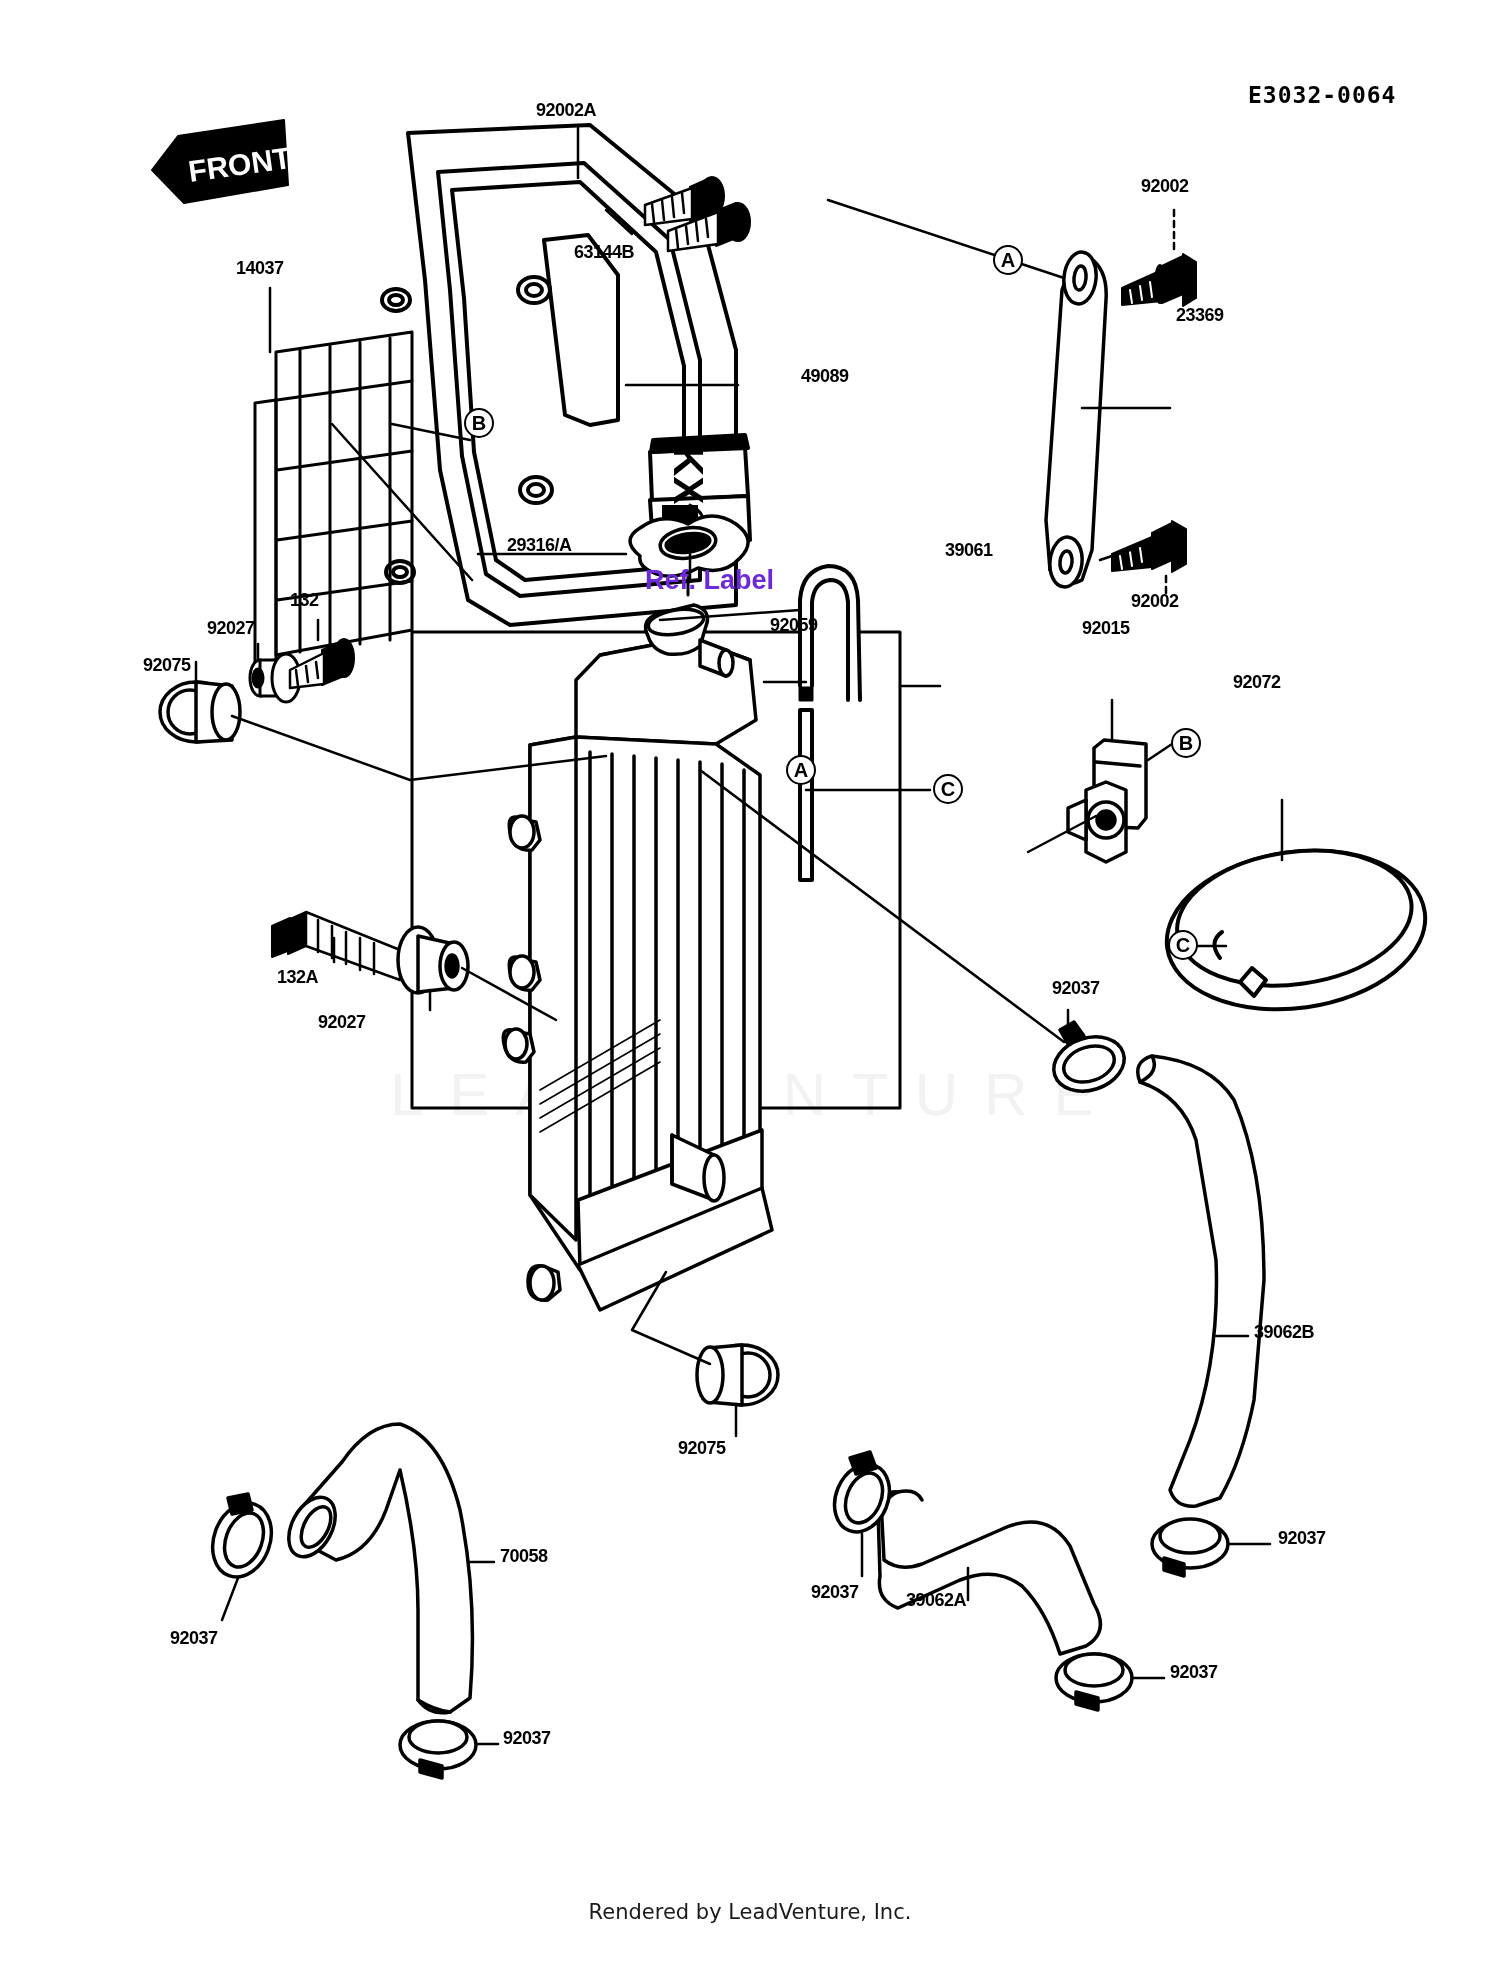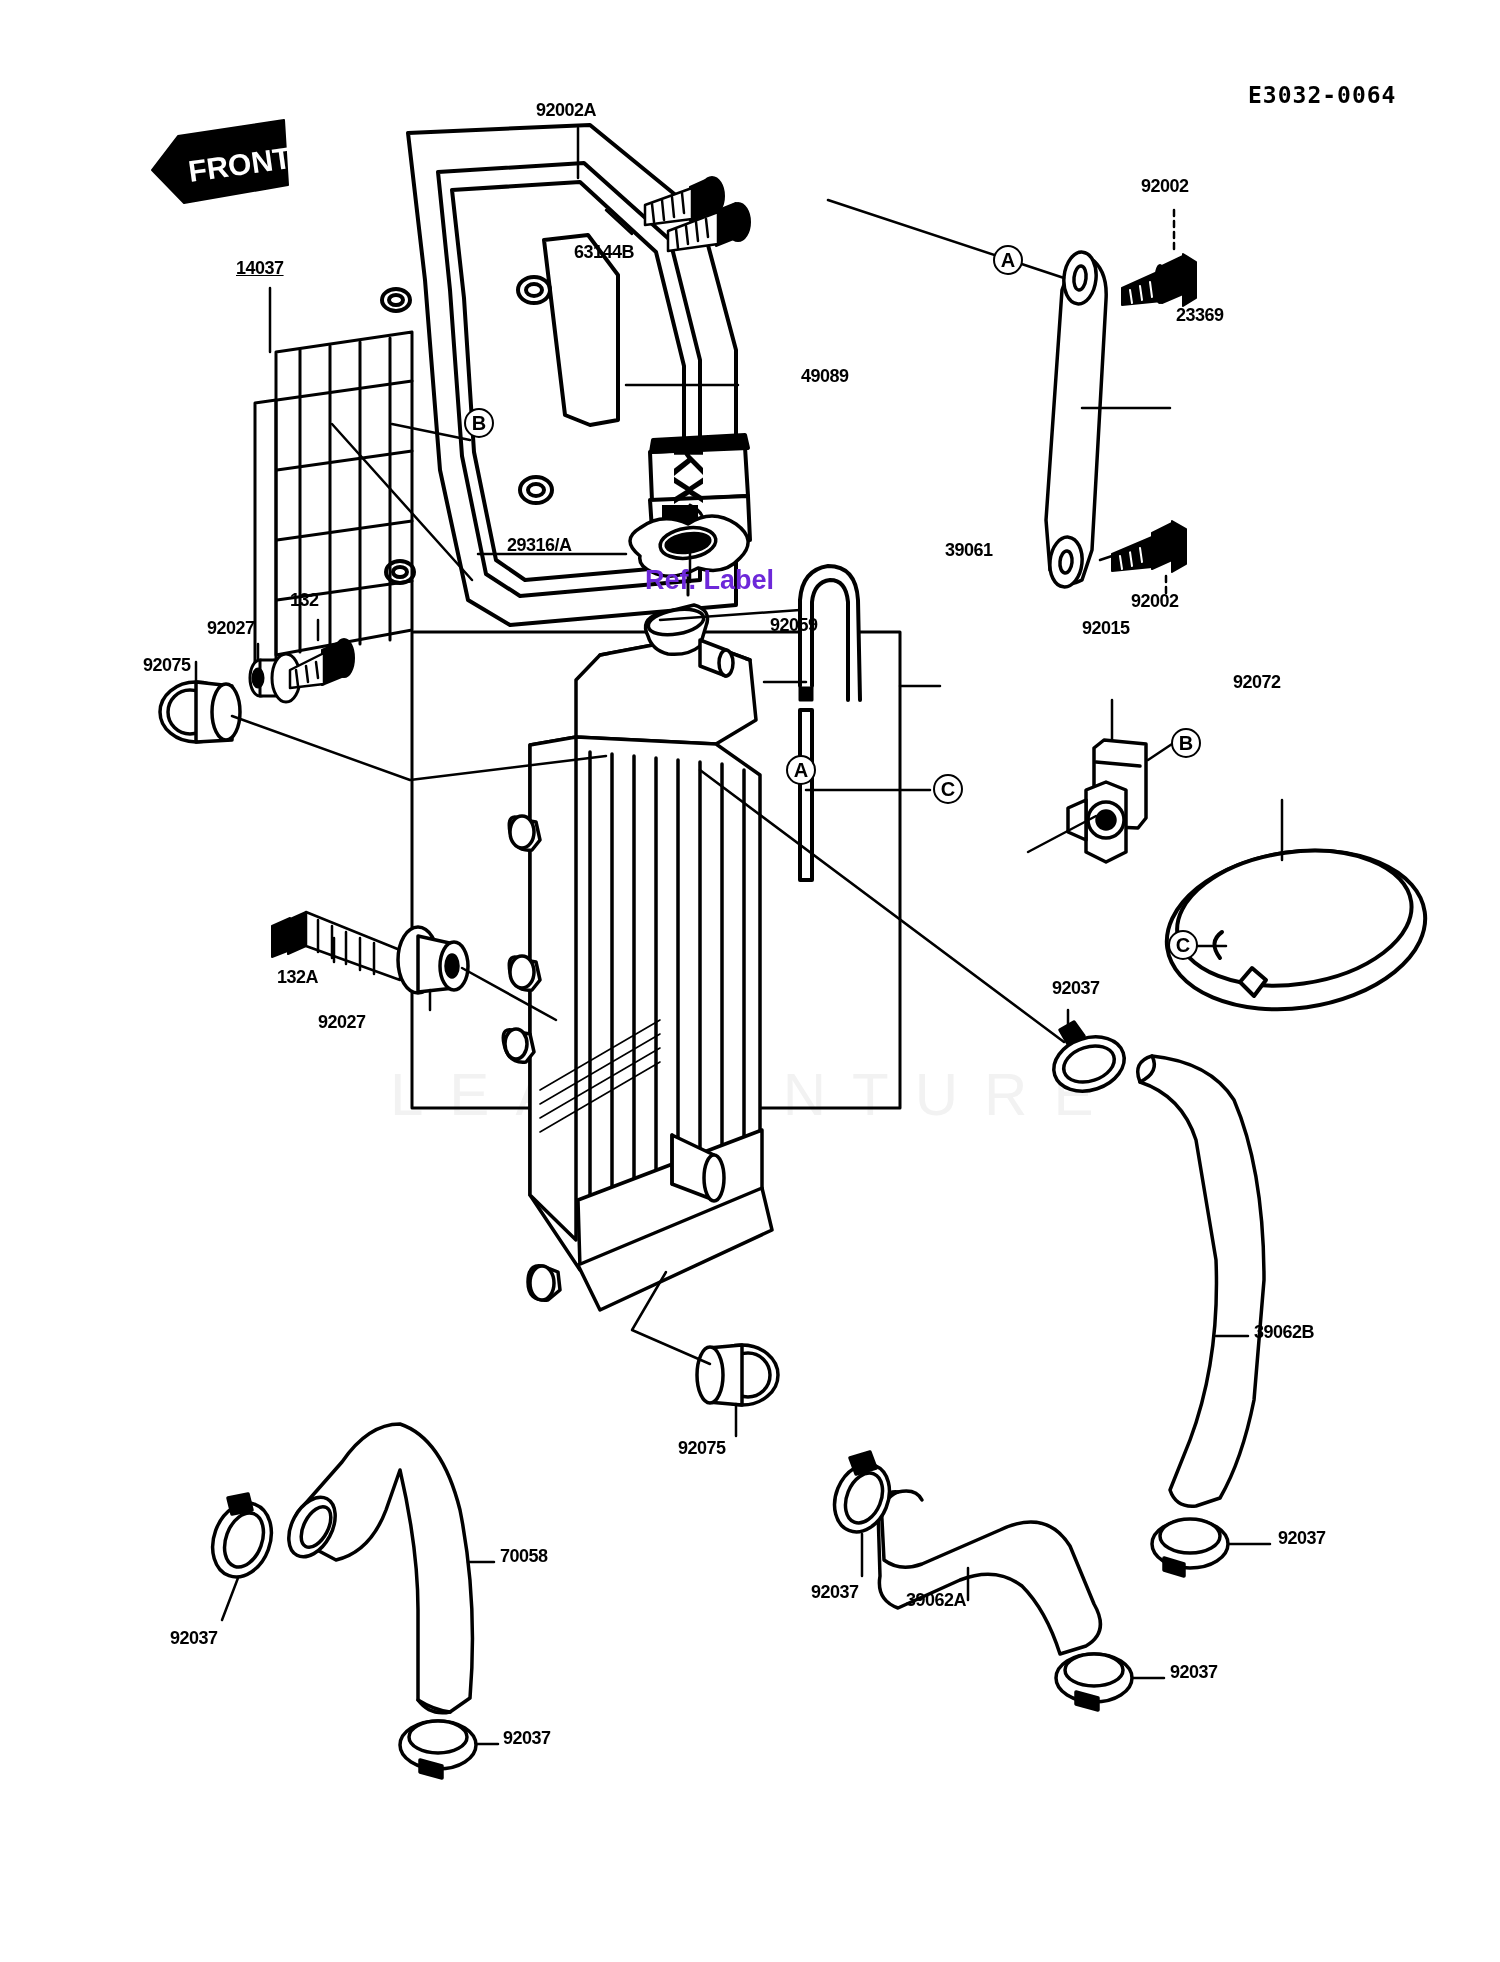--- a/index.html
+++ b/index.html
@@ -461,21 +461,21 @@
 
   <div class="code-lbl" style="left:1248px; top:82px;">E3032-0064</div>
 
   <div class="ref-lbl" style="left:645px; top:565px;">Ref. Label</div>
 
   <div class="lbl" style="left:536px; top:100px;">92002A</div>
   <div class="lbl" style="left:574px; top:242px;">63144B</div>
   <div class="lbl" style="left:1141px; top:176px;">92002</div>
   <div class="lbl" style="left:1176px; top:305px;">23369</div>
   <div class="lbl" style="left:1131px; top:591px;">92002</div>
-  <div class="lbl" style="left:236px; top:258px;text-decoration:underline;">14037</div>
+  <div class="lbl" style="left:236px; top:258px;">14037</div>
   <div class="lbl" style="left:801px; top:366px;">49089</div>
   <div class="lbl" style="left:507px; top:535px;">29316/A</div>
   <div class="lbl" style="left:945px; top:540px;">39061</div>
   <div class="lbl" style="left:770px; top:615px;">92059</div>
   <div class="lbl" style="left:1082px; top:618px;">92015</div>
   <div class="lbl" style="left:1233px; top:672px;">92072</div>
   <div class="lbl" style="left:207px; top:618px;">92027</div>
   <div class="lbl" style="left:290px; top:590px;">132</div>
   <div class="lbl" style="left:143px; top:655px;">92075</div>
   <div class="lbl" style="left:1052px; top:978px;">92037</div>
@@ -491,14 +491,15 @@
   <div class="lbl" style="left:906px; top:1590px;">39062A</div>
   <div class="lbl" style="left:1170px; top:1662px;">92037</div>
 
   <div class="circ" style="left:993px; top:245px;">A</div>
   <div class="circ" style="left:464px; top:408px;">B</div>
   <div class="circ" style="left:933px; top:774px;">C</div>
   <div class="circ" style="left:786px; top:755px;">A</div>
   <div class="circ" style="left:1171px; top:728px;">B</div>
   <div class="circ" style="left:1168px; top:930px;">C</div>
 
+  <div class="footer-lbl" style="top:1900px;">Rendered by LeadVenture, Inc.</div>
 
 </div>
 
 </body></html>

